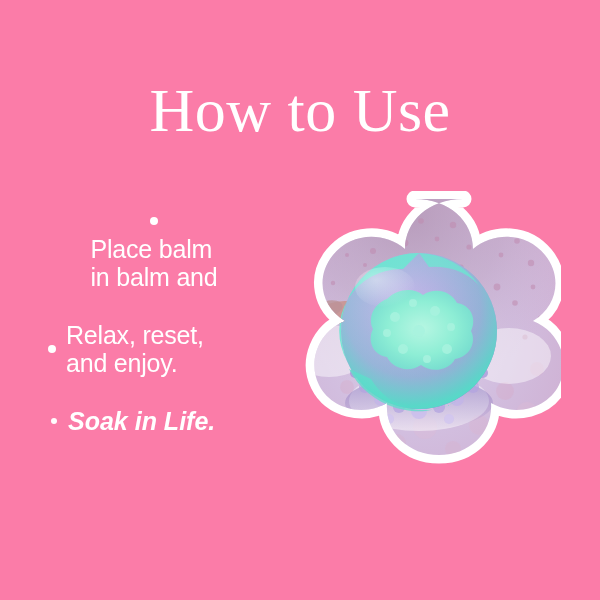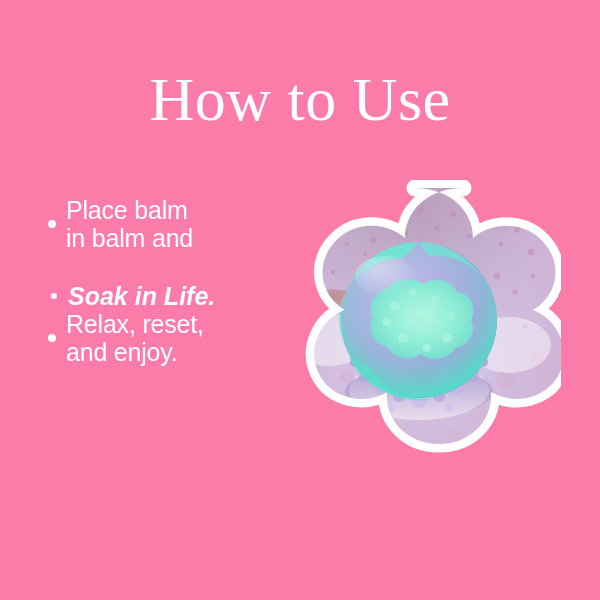--- a/index.html
+++ b/index.html
@@ -11,21 +11,21 @@
   }
 
   body {
     font-family:"Liberation Sans", sans-serif;
     background:#fb7ca8;
     position:relative;
   }
 
   #canvas {
     position:absolute;
-    left:0; top:0;
+    left:0; top:11px;
     width:600px; height:568px;
     background:#fb7ca8;
     overflow:hidden;
   }
 
   
   #title {
     position:absolute;
     left:0; top:66px;
     width:600px;
@@ -85,21 +85,21 @@
   .step-text .ln { display:block; white-space:nowrap; }
 
   .step.emph .step-text {
     font-style:italic;
     font-weight:700;
     font-size:25px;
     letter-spacing:0px;
   }
 
   
-  #step-1 { margin-bottom:30px; }
+  #step-1 { margin-bottom:30px;flex-direction:column; }
   #step-2 { margin-bottom:30px; }
   #step-3 { margin-bottom:0; padding-left:2px; }
 
   
   #flower-frame {
     position:absolute;
     left:269px;
     top:180px;
     width:292px;
     height:308px;
@@ -119,36 +119,36 @@
     <div class="step" id="step-1">
       <div class="bullet-cell">
         <span class="bullet"></span>
       </div>
       <div class="step-text">
         <span class="ln">Place balm</span>
         <span class="ln">in balm and</span>
       </div>
     </div>
 
+    <div class="step" id="step-2">
+      <div class="bullet-cell">
+        <span class="bullet"></span>
+      </div>
+      <div class="step-text">
+        <span class="ln">Relax, reset,</span>
+        <span class="ln">and enjoy.</span>
+      </div>
+    </div>
+
     <div class="step emph small-bullet" id="step-3">
       <div class="bullet-cell">
         <span class="bullet"></span>
       </div>
       <div class="step-text">
         <span class="ln">Soak in Life.</span>
-      </div>
-    </div>
-
-    <div class="step" id="step-2">
-      <div class="bullet-cell">
-        <span class="bullet"></span>
-      </div>
-      <div class="step-text">
-        <span class="ln">Relax, reset,</span>
-        <span class="ln">and enjoy.</span>
       </div>
     </div>
 
   </div>
 
   <div id="flower-frame">
     <svg viewBox="0 0 292 308" xmlns="http://www.w3.org/2000/svg" aria-hidden="true">
       <defs>
 
         <path id="petalShape" d="

